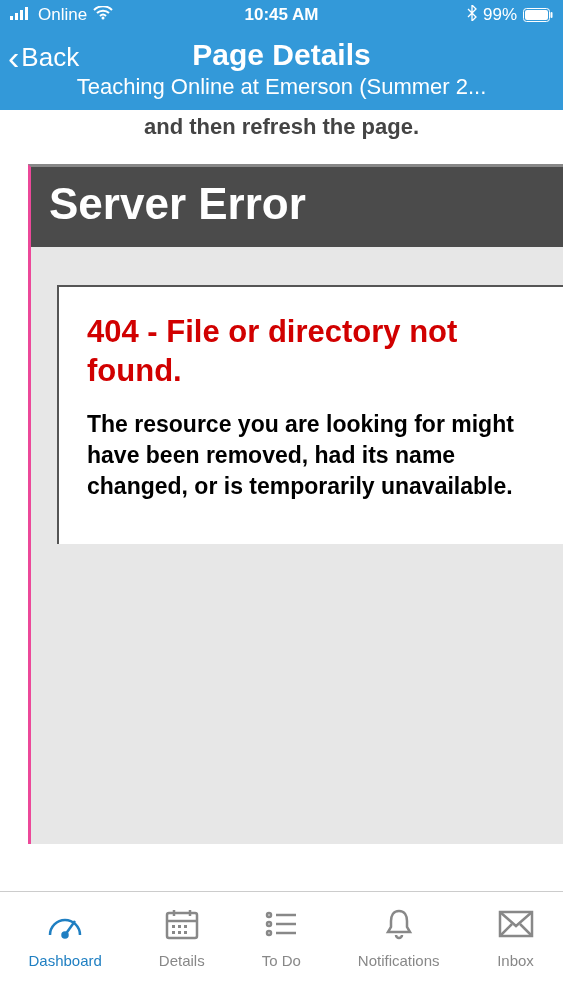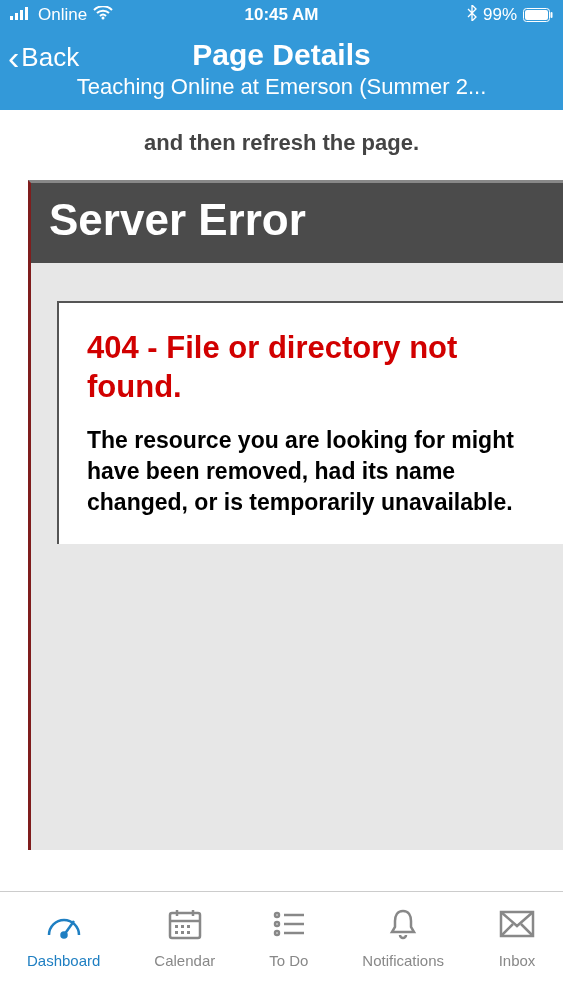--- a/index.html
+++ b/index.html
@@ -52,43 +52,43 @@
       height: 740px;
       overflow: hidden;
       position: relative;
       background: #fff;
     }
     .refresh-text {
       text-align: center;
       font-size: 22px;
       color: #444;
       font-weight: 600;
-      padding: 20px 0 24px 0;
+      padding: 4px 0 24px 0;
     }
     .error-panel {
       margin-left: 28px;
       border-top: 3px solid #888;
-      border-left: 3px solid #7f1d1d;
+      border-left: 3px solid #ec4899;
       background: #e7e7e7;
       height: 680px;
     }
     .error-header {
       background: #4b4b4b;
       color: #fff;
       font-size: 44px;
       font-weight: 700;
       padding: 12px 18px 18px 18px;
       font-family: "Segoe UI", Arial, sans-serif;
     }
     .error-box {
       margin: 38px 0 0 26px;
       background: #fff;
       border-top: 2px solid #555;
       border-left: 2px solid #555;
-      padding: 26px 10px 26px 28px;
+      padding: 26px 10px 42px 28px;
     }
     .error-code {
       color: #d10000;
       font-size: 31px;
       font-weight: 800;
       line-height: 1.25;
       font-family: Verdana, Arial, sans-serif;
       margin-bottom: 18px;
     }
     .error-desc {
@@ -208,21 +208,21 @@
           <line x1="9" y1="2" x2="9" y2="8"></line>
           <line x1="25" y1="2" x2="25" y2="8"></line>
           <rect x="7" y="17" width="3" height="3" fill="#888" stroke="none"></rect>
           <rect x="13" y="17" width="3" height="3" fill="#888" stroke="none"></rect>
           <rect x="19" y="17" width="3" height="3" fill="#888" stroke="none"></rect>
           <rect x="7" y="23" width="3" height="3" fill="#888" stroke="none"></rect>
           <rect x="13" y="23" width="3" height="3" fill="#888" stroke="none"></rect>
           <rect x="19" y="23" width="3" height="3" fill="#888" stroke="none"></rect>
         </svg>
     </span>
-    <span>Calendar</span>
+    <span>Details</span>
   </div>
   <div class="tab-item">
     <span class="tab-icon">
       <svg width="34" height="30" viewBox="0 0 34 30" stroke-width="2.5">
           <circle cx="5" cy="6" r="2"></circle>
           <line x1="12" y1="6" x2="32" y2="6"></line>
           <circle cx="5" cy="15" r="2"></circle>
           <line x1="12" y1="15" x2="32" y2="15"></line>
           <circle cx="5" cy="24" r="2"></circle>
           <line x1="12" y1="24" x2="32" y2="24"></line>

